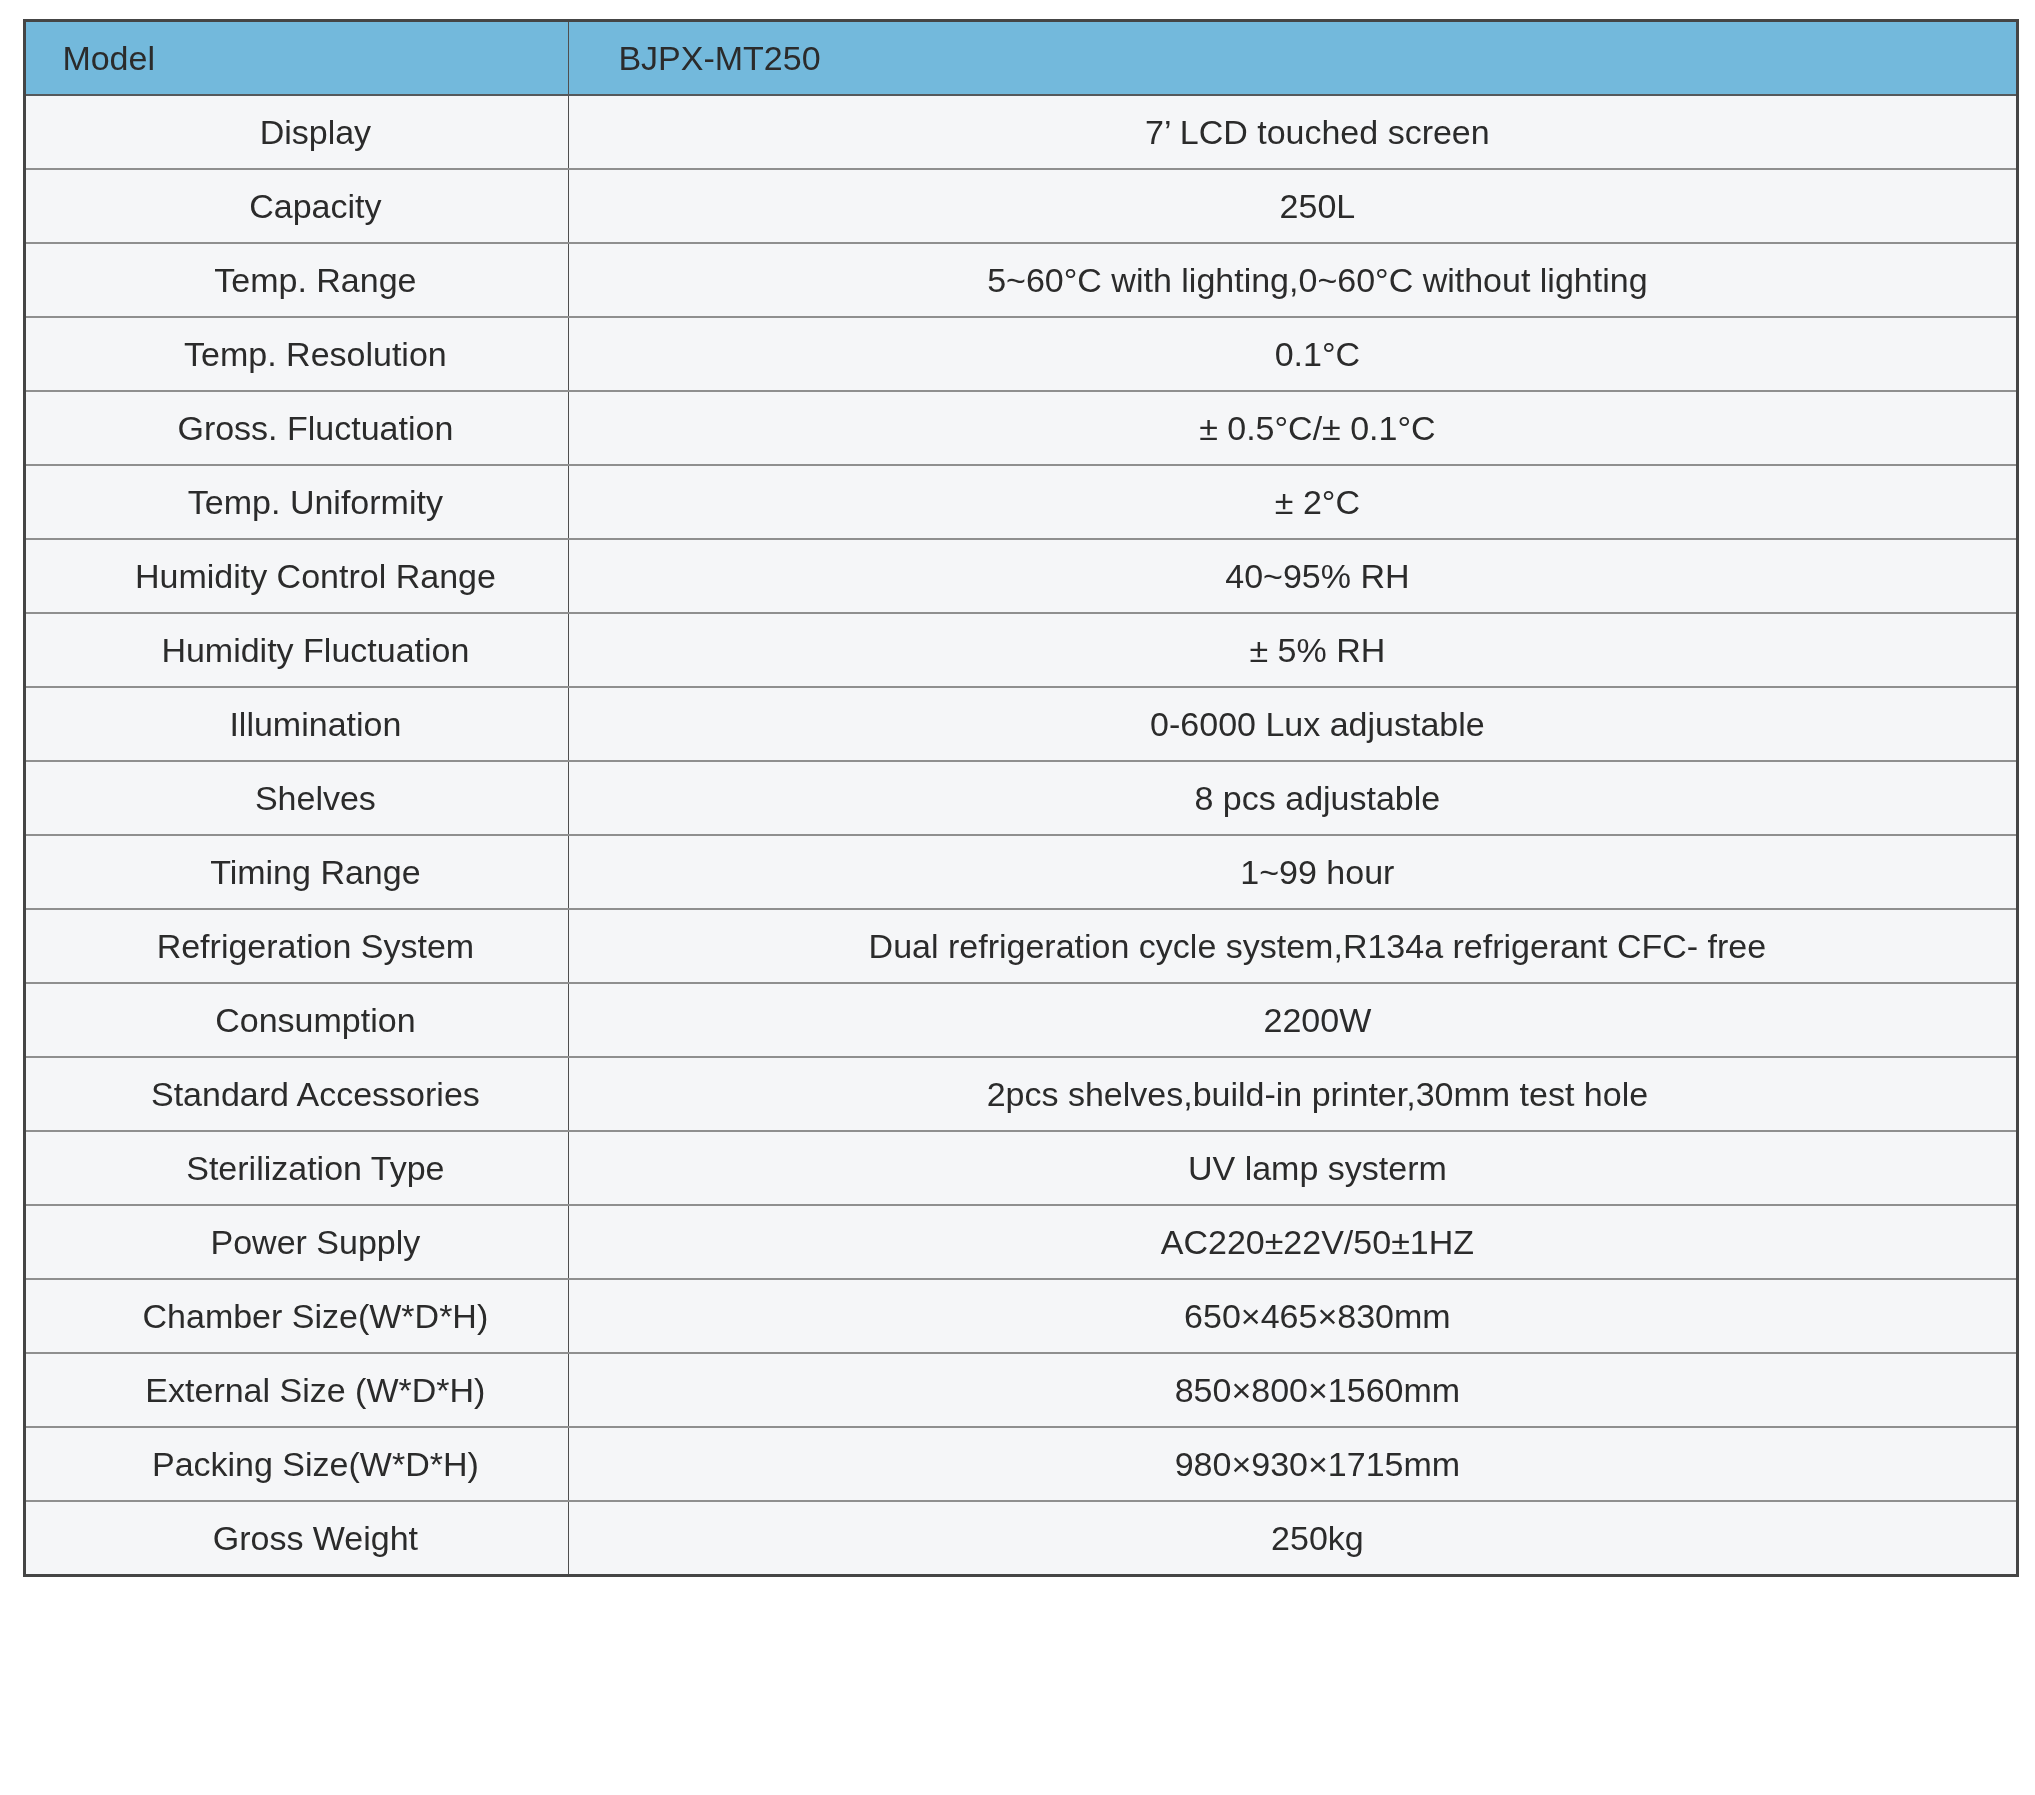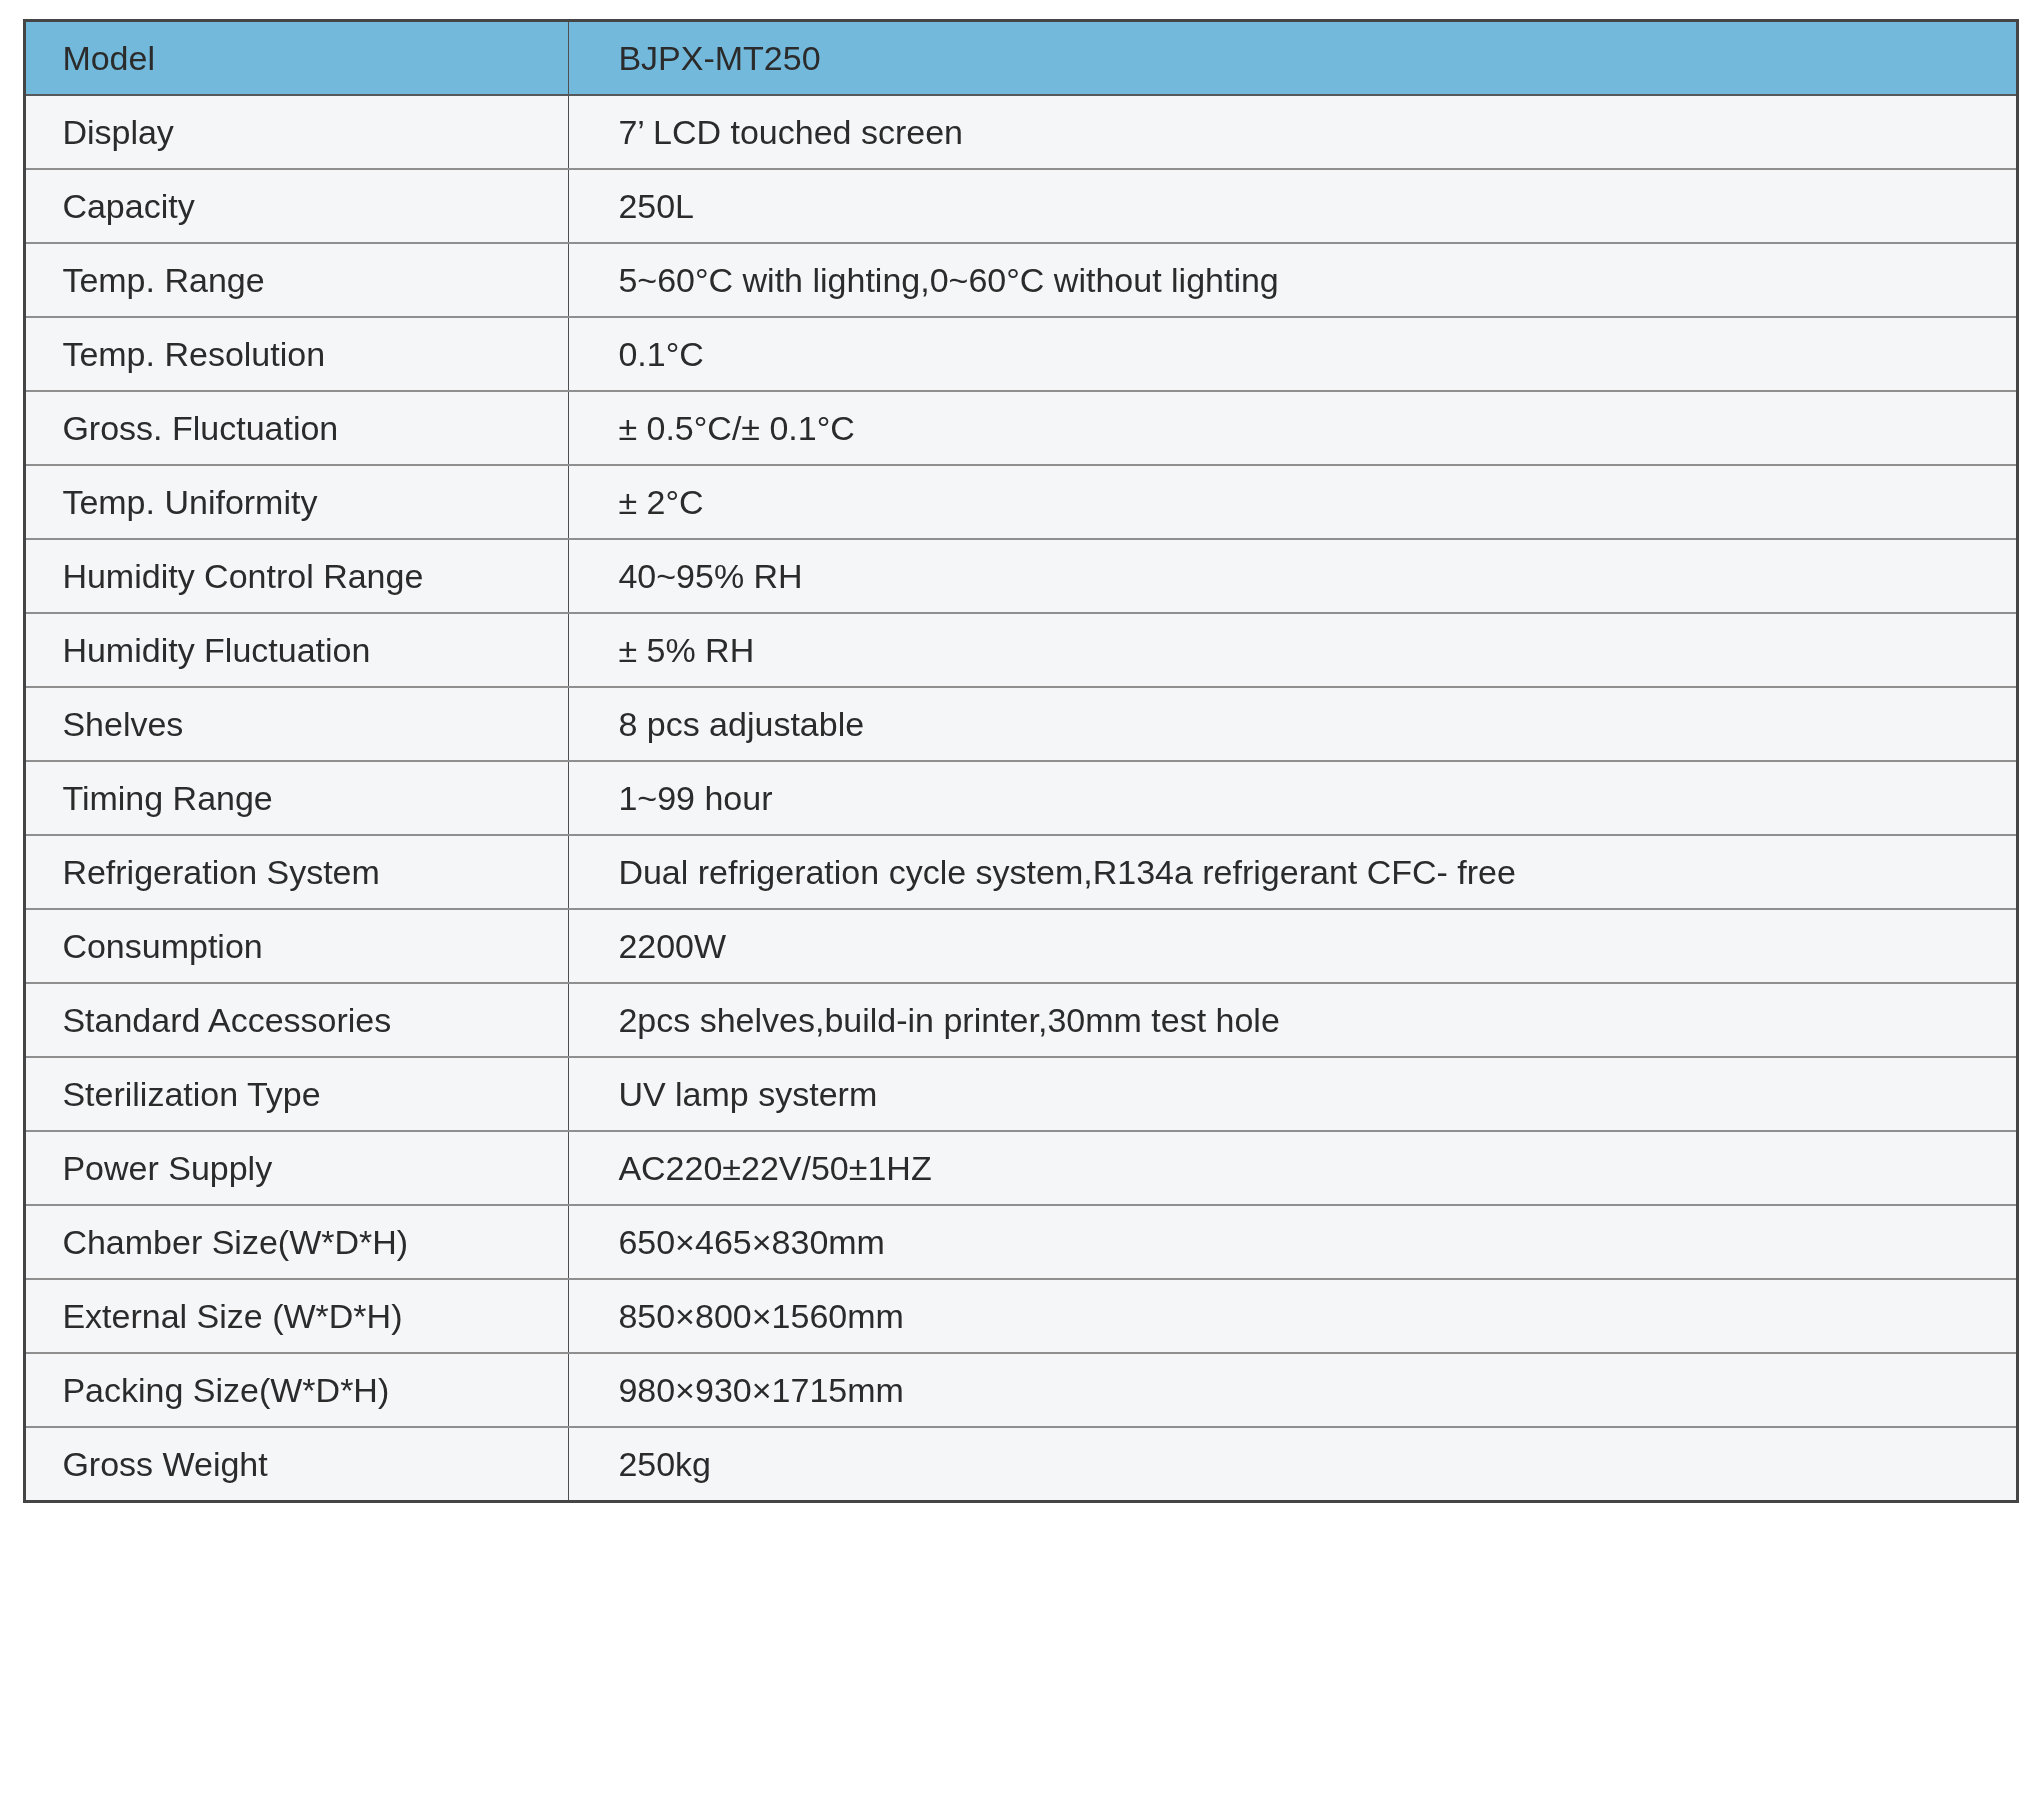--- a/index.html
+++ b/index.html
@@ -36,21 +36,21 @@
   }
   thead th {
     background: var(--header-bg, #73b9dc);
     height: 72px;
     border-bottom: 2.6px solid var(--header-line, #55595c);
   }
   tbody td {
     background: var(--row-bg, #f5f6f8);
     height: 72px;
   }
-  tbody tr td { border-top: 2.1px solid var(--row-line, #8f8f8f); }
+  tbody tr td { border-top: 2.1px solid var(--row-line, #8f8f8f); text-align: center; }
   .label-cell {
     padding-left: 36px;
     border-right: 1.7px solid var(--column-divider, #4f4f4f);
   }
   .value-cell {
     padding-left: 49px;
     white-space: pre-line;
   }
   tr.tall td { height: 145px; }
   tr.tall .value-cell { line-height: 2.0; }
@@ -104,20 +104,24 @@
   <tr>
     <td class="label-cell">Humidity Control Range</td>
     <td class="value-cell">40~95% RH</td>
   </tr>
 
   <tr>
     <td class="label-cell">Humidity Fluctuation</td>
     <td class="value-cell">± 5% RH</td>
   </tr>
 
+  <tr>
+    <td class="label-cell">Illumination</td>
+    <td class="value-cell">0-6000 Lux adjustable</td>
+  </tr>
 
 
   <tr>
     <td class="label-cell">Shelves</td>
     <td class="value-cell">8 pcs adjustable</td>
   </tr>
 
   <tr>
     <td class="label-cell">Timing Range</td>
     <td class="value-cell">1~99 hour</td>

